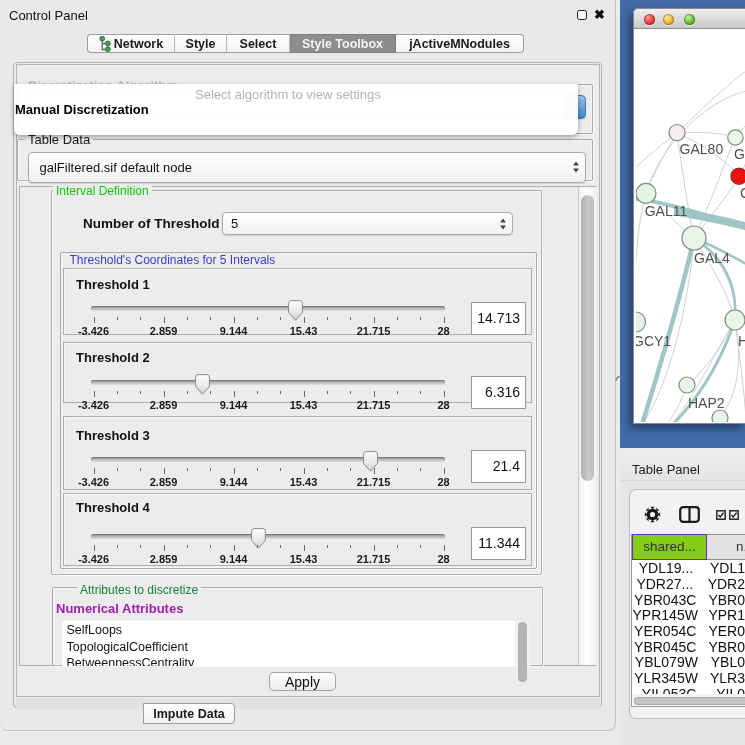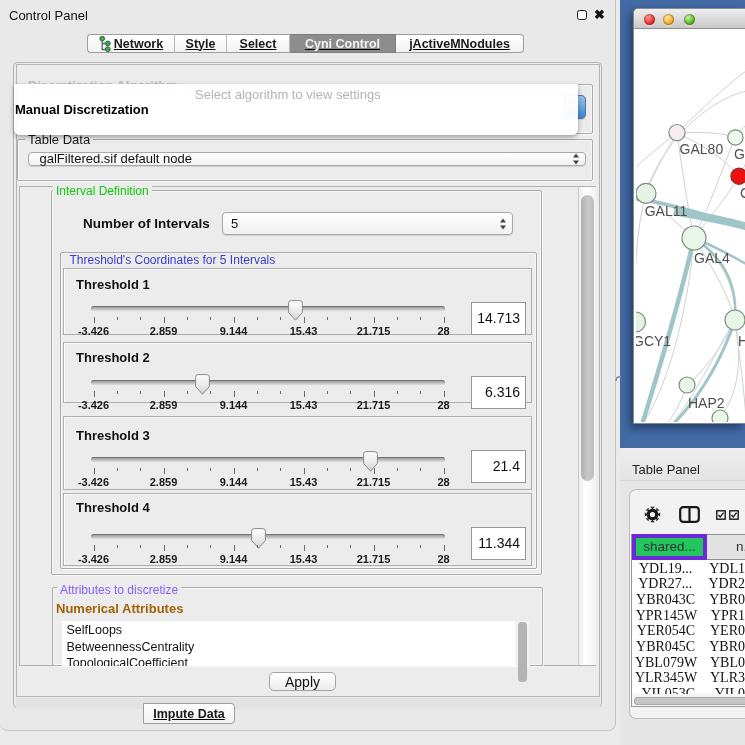--- a/index.html
+++ b/index.html
@@ -6,21 +6,21 @@
     font-family:"Liberation Sans", sans-serif; }
   .abs { position:absolute; }
   
   html,body{background:#ebebeb;}
   #cp { left:0; top:0; width:616px; height:731px; background:#e9e9e9;
         border-right:1px solid #c4c4c4; border-bottom:1px solid #c4c4c4; border-radius:0 0 8px 8px; }
   #cp-title { left:9px; top:8px; font-size:13px; color:#111; }
   #ic-float { left:577px; top:10px; width:9.5px; height:10px; border:1.8px solid #1a1a1a; border-radius:2.5px; background:#fdfdfd;}
   #ic-x { left:594px; top:7px; font-size:13px; font-weight:bold; color:#111; }
   
-  .seg { display:flex; height:19px; font-size:12.5px; font-weight:bold;text-decoration:underline; }
+  .seg { display:flex; height:19px; font-size:12.5px; font-weight:bold; }
   .seg > div { display:flex; align-items:center; padding:0 11px; background:linear-gradient(#ffffff,#f2f2f2);
       border-top:1px solid #9d9d9d; border-bottom:1px solid #9d9d9d; border-right:1px solid #b9b9b9;
       color:#1a1a1a; white-space:nowrap; }
   .seg > div:first-child { border-left:1px solid #9d9d9d; border-radius:4px 0 0 4px; }
   .seg > div:last-child  { border-radius:0 4px 4px 0; border-right:1px solid #9d9d9d;}
   .seg > div.sel { background:#8d8d8d; color:#f3f3f3; border-color:#7e7e7e; }
   #tabs-top { left:87px; top:34px; } #tabs-top > div:nth-child(1){width:88px;} #tabs-top > div:nth-child(2){width:52px;} #tabs-top > div:nth-child(3){width:63px;} #tabs-top > div:nth-child(4){width:106px;} #tabs-top > div:nth-child(5){width:128px;} #tabs-top > div{justify-content:center;padding:0;}
   
   #outerbox { left:13px; top:62px; width:589px; height:647px; border:1px solid #b3b3b3; background:#ececec; border-radius:4px 4px 6px 6px;}
   #botstrip { left:16px; top:697.5px; width:584px; height:11px; background:#e2e2e2; }
@@ -34,21 +34,21 @@
            display:flex; align-items:center; padding-left:8px; position:absolute;
            box-shadow:0 1px 1px rgba(0,0,0,.12); }
   .combo .arr { position:absolute; right:5px; top:0; height:100%; display:flex; flex-direction:column; justify-content:center; color:#444; }
   .arr svg { display:block; }
   #combo-alg { left:26px; top:95px; width:560px; height:24px; }
   #combo-alg .cap { position:absolute; right:-1px; top:-1px; width:22px; height:24px; border-radius:0 5px 5px 0;
       background:linear-gradient(#9ec3e8,#3f84d0); border:1px solid #4477b5;}
   
   #grp-td { left:17px; top:139px; width:576px; height:42px; }
   #grp-td .gtitle { color:#1a1a1a; top:-8px; font-size:13px; }
-  #combo-td { left:27.5px; top:151.5px; width:558px; height:14px; padding-left:11px !important; }
+  #combo-td { left:27.5px; top:151.5px; width:558px; height:31px; padding-left:11px !important; }
   
   #popup { left:14px; top:84px; width:564px; height:51px; background:rgba(255,255,255,.96);
      border-radius:0 0 6px 6px; box-shadow:0 2px 5px rgba(0,0,0,.35); z-index:30; font-size:13px; }
   #popup .r1 { position:absolute; left:181px; top:3px; color:#b4b4b4; }
   #popup .r2 { position:absolute; left:1px;  top:18px; font-weight:bold; color:#000; }
   #popup .r3 { position:absolute; left:1px;  top:34px; color:#000; }
   
   #scrollpane { left:19px; top:186px; width:577px; height:480px; border:1px solid #b0b0b0; background:#ececec; }
   #vsb { left:578px; top:187px; width:18px; height:478px; background:linear-gradient(90deg,#efefef,#ffffff 40%,#f2f2f2); border-left:1px solid #c9c9c9;}
   #vsb .thumb { position:absolute; left:2px; top:8px; width:13px; height:286px; border-radius:7px;
@@ -69,22 +69,22 @@
       background:linear-gradient(#8f8f8f,#e0e0e0); box-shadow:inset 0 1px 1px rgba(0,0,0,.25);}
   .thumb-sl { position:absolute; top:31px; width:15px; height:21px; }
   .ticks { position:absolute; left:0; top:48px; width:469px; height:6px; }
   .tlabels { position:absolute; left:0; top:56px; width:100%; font-size:11px; font-weight:bold; color:#1a1a1a; }
   .tlabels span { position:absolute; transform:translateX(-50%); }
   .vfield { position:absolute; left:407px; top:33px; width:55px; height:33px; background:#fff;
       border:1px solid #989898; font-size:14px; color:#111; display:flex; align-items:center; justify-content:flex-end; padding-right:5px; }
   
   #grp-attr { left:52px; top:587px; width:491px; height:79px; }
   #grp-attr > .gtitle { left:4px; }
-  #grp-attr .gtitle { color:#8b5cf6; top:-5px; }
-  #lbl-numattr { left:56px; top:601px; font-size:13px; font-weight:bold; color:#a16207;}
+  #grp-attr .gtitle { color:#15803d; top:-5px;margin-left:20px; }
+  #lbl-numattr { left:56px; top:601px; font-size:13px; font-weight:bold; color:#a21caf;}
   #list { left:62px; top:621px; width:453px; height:45px; background:#fff; font-size:12.5px; color:#111; overflow:hidden; line-height:16.5px; padding-top:1px;}
   #list div { padding-left:4.5px; }
   #lsb { left:515px; top:621px; width:15px; height:45px; background:#f1f1f1; }
   #lsb .thumb { position:absolute; left:3px; top:1px; width:9px; height:60px; border-radius:4px; background:#b4b4b4; }
   
   #btn-apply { left:269px; top:672px; width:67px; height:19px; background:linear-gradient(#ffffff,#ececec);
      border:1px solid #a2a2a2; border-radius:5px; font-size:14px; color:#111;
      display:flex; align-items:center; justify-content:center; }
   #tabs-bot { left:143px; top:703px; height:21px;} #tabs-bot > div:nth-child(1){width:92px;} #tabs-bot > div:nth-child(2){width:114px;} #tabs-bot > div:nth-child(3){width:115px;} #tabs-bot > div{justify-content:center;padding:0;height:21px;}
   
@@ -93,28 +93,28 @@
      border:1px solid #8a8a8a; border-right:none; border-radius:5px 0 0 0; box-shadow:-3px 4px 9px rgba(10,25,50,.55); }
   #nettitle { position:absolute; left:0; top:0; width:112px; height:20px; border-radius:5px 0 0 0;
      background:linear-gradient(#efefef,#c8c8c8); border-bottom:1px solid #8f8f8f; }
   .tl-btn { position:absolute; top:4.5px; width:11px; height:11px; border-radius:50%; box-shadow:inset 0 0 1px 1px rgba(60,30,10,.35), 0 1px 1px rgba(255,255,255,.6); }
   
   #tp-area { left:620px; top:448px; width:125px; height:297px; background:#e6e6e6; }
   #tp-title { left:632px; top:462px; font-size:13px; color:#222; }
   #tp-bar { left:620px; top:448px; width:125px; height:33px; background:linear-gradient(#ededed,#e4e4e4); border-bottom:1px solid #d8d8d8; }
   #twin { left:629px; top:489px; width:116px; height:230px; background:#f2f2f2;
      border:1px solid #bdbdbd; border-radius:7px 0 0 7px; border-right:none;}
-  #thead-c1 { left:632px; top:534px; width:75px; height:25.5px; background:#22c55e; border:4px solid #6d28d9;
+  #thead-c1 { left:632px; top:534px; width:75px; height:25.5px; background:#84cc16; border:1px solid #6d28d9;
      font-size:13.5px; color:#333; display:flex; align-items:center; justify-content:center;}
   #thead-c2 { left:707px; top:534px; width:38px; height:25.5px; background:#e2e2e2; border:1px solid #8f8f8f; border-left:none; border-right:none;
      font-size:13.5px; color:#333; display:flex; align-items:center; padding-left:29px;}
   #tbox { left:631px; top:534px; width:114px; height:173px; border:1px solid #9c9c9c; border-right:none; background:#fff; }
   #tbody { left:632px; top:559.5px; width:113px; height:134.5px; background:#fff; font-size:14px; color:#111; overflow:hidden; padding-top:1px;}
   #tbot { left:632px; top:694px; width:113px; height:12px; background:#f4f4f4; }
-  .trow { height:15.7px; display:flex; align-items:flex-start;font-family:Liberation Serif, serif; }
+  .trow { height:15.7px; display:flex; align-items:flex-end; }
   .trow .c1 { width:75px; text-align:center; }
   .trow .c2 { padding-left:10px; }
   #hsb { left:633px; top:696px; width:112px; height:10px; z-index:5; }
   #hsb .thumb { position:absolute; left:1px; top:0.5px; width:140px; height:8px; border-radius:4.5px 0 0 4.5px; background:#c6c6c6; box-shadow:inset 0 0 0 1px #a9a9a9; }
 </style></head>
 <body>
 <div class="abs" id="cp">
   <div class="abs" id="cp-title">Control Panel</div>
   <div class="abs" id="ic-float"></div>
   <div class="abs" id="ic-x">✖</div>
@@ -124,21 +124,21 @@
 <div class="abs" id="discbox"></div>
 <div class="abs seg" id="tabs-top">
   <div><svg width="12" height="16" viewBox="0 0 12 16" style="margin-right:3px">
         <path d="M3.2 4 L3.2 13.5 L6.6 13.5 M3.2 7.5 L6.6 7.5" stroke="#5a6374" stroke-width="1.3" fill="none"></path>
         <circle cx="3.2" cy="2.6" r="2.4" fill="#47a257" stroke="#2c7038" stroke-width="1"></circle>
         <circle cx="8.8" cy="7.5" r="2.4" fill="#47a257" stroke="#2c7038" stroke-width="1"></circle>
         <circle cx="8.8" cy="13.2" r="2.4" fill="#47a257" stroke="#2c7038" stroke-width="1"></circle>
       </svg>Network</div>
   <div>Style</div>
   <div>Select</div>
-  <div class="sel">Cyni Control</div>
+  <div class="sel">Style Toolbox</div>
   <div>jActiveMNodules</div>
 </div>
 
 <div class="abs group" id="grp-alg">
     <div class="gtitle">Discretization Algorithm</div>
   </div>
 <div class="combo" id="combo-alg">
     <div class="cap"></div>
   </div>
 
@@ -153,21 +153,21 @@
     </div>
 </div>
 
 <div class="abs" id="scrollpane"></div>
 <div class="abs" id="vsb">
     <div class="thumb"></div>
   </div>
 <div class="abs group" id="grp-int">
     <div class="gtitle">Interval Definition</div>
   </div>
-<div class="abs" id="lbl-noi">Number of Intervals</div>
+<div class="abs" id="lbl-noi">Number of Threshold</div>
 <div class="combo" id="combo-noi">5
   <div class="arr">
       <svg width="8" height="12" viewBox="0 0 8 12">
         <path d="M4 0.5 L7 4.6 L1 4.6 Z M4 11.5 L7 7.4 L1 7.4 Z" fill="#444"></path>
       </svg>
     </div>
 </div>
 <div class="abs group" id="grp-thr">
     <div class="gtitle">Threshold's Coordinates for 5 Intervals</div>
   </div>
@@ -337,22 +337,22 @@
     <div class="vfield">11.344</div>
   </div>
   </div>
 
 <div class="abs group" id="grp-attr">
     <div class="gtitle">Attributes to discretize</div>
   </div>
 <div class="abs" id="lbl-numattr">Numerical Attributes</div>
 <div class="abs" id="list">
     <div>SelfLoops</div>
+    <div>TopologicalCoefficient</div>
     <div>BetweennessCentrality</div>
-    <div>TopologicalCoefficient</div>
   </div>
 <div class="abs" id="lsb">
     <div class="thumb"></div>
   </div>
 <div class="abs" id="btn-apply">Apply</div>
 <div class="abs seg" id="tabs-bot">
   <div>Impute Data</div>
 </div>
 
 <div class="abs" id="popup">

